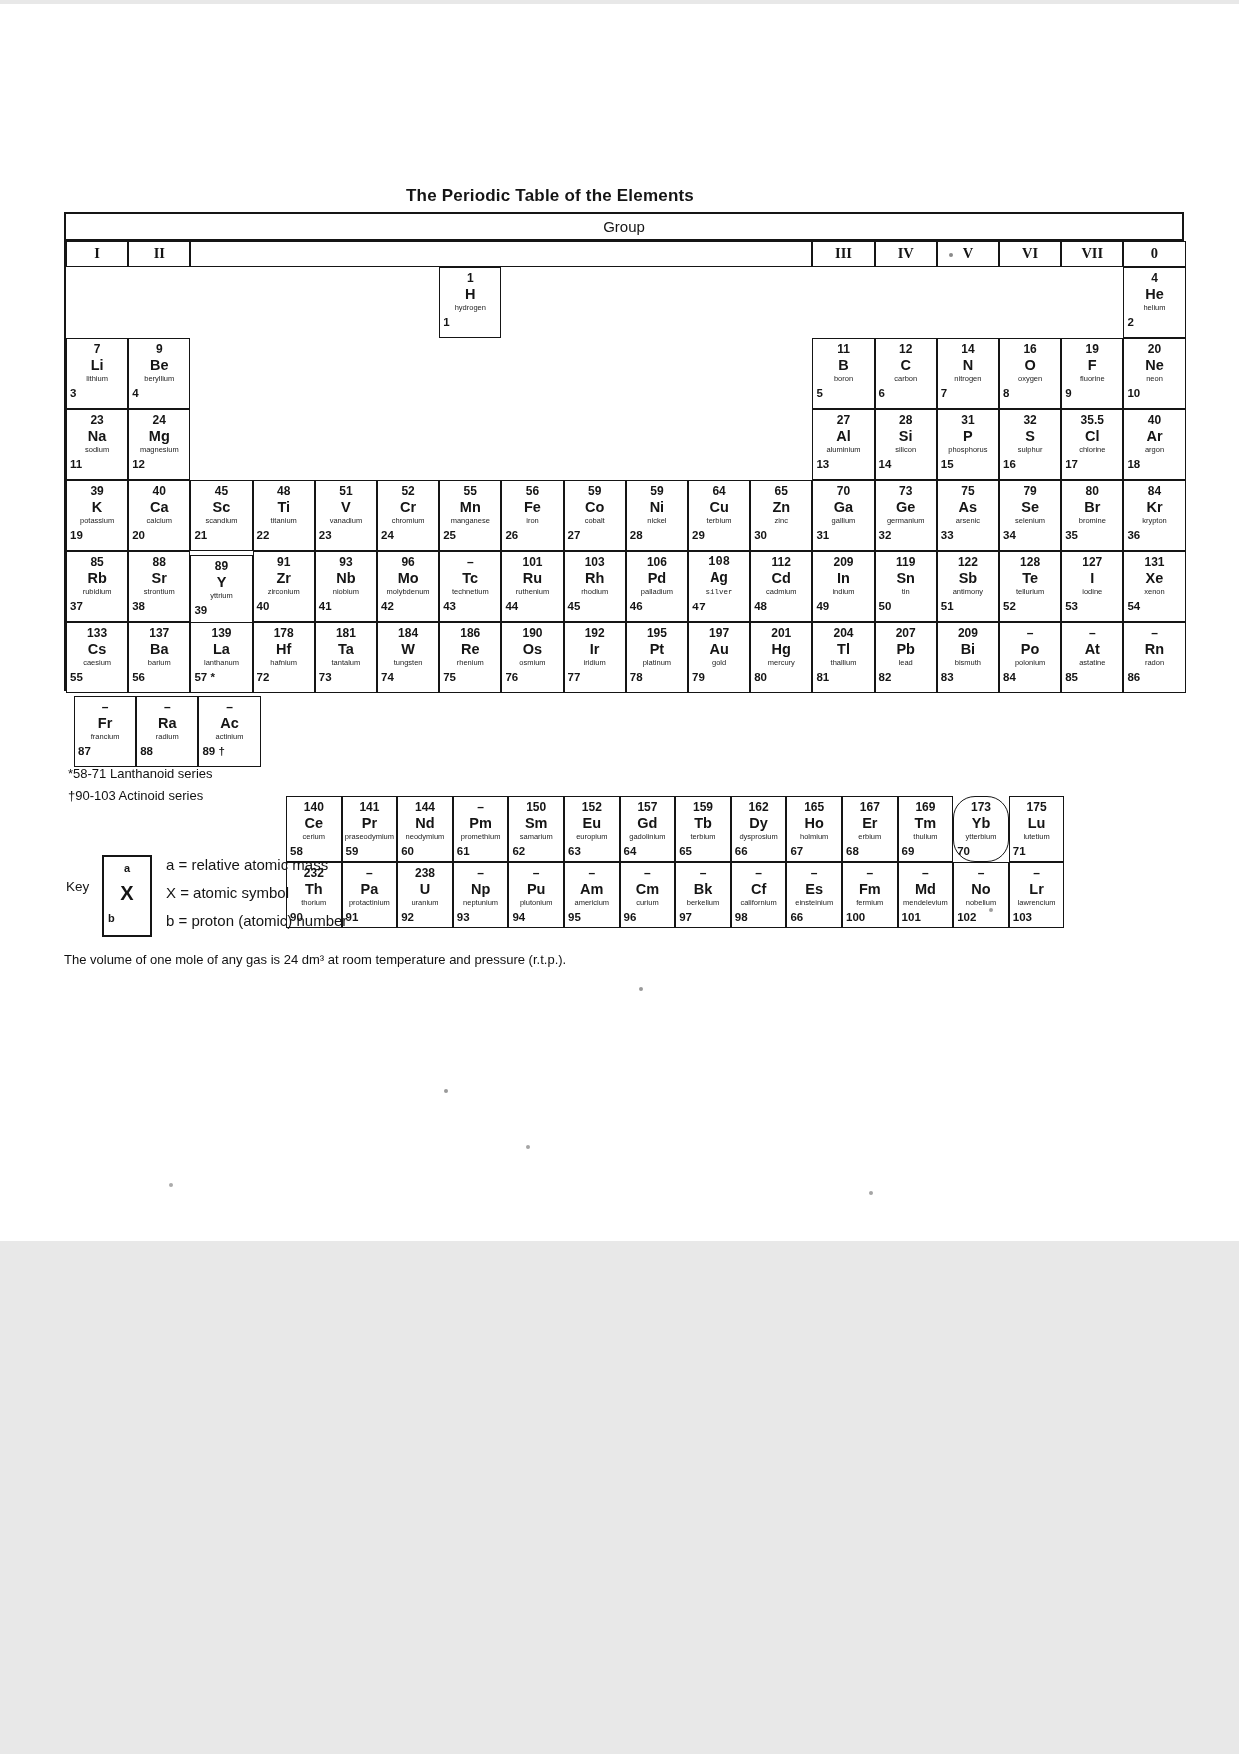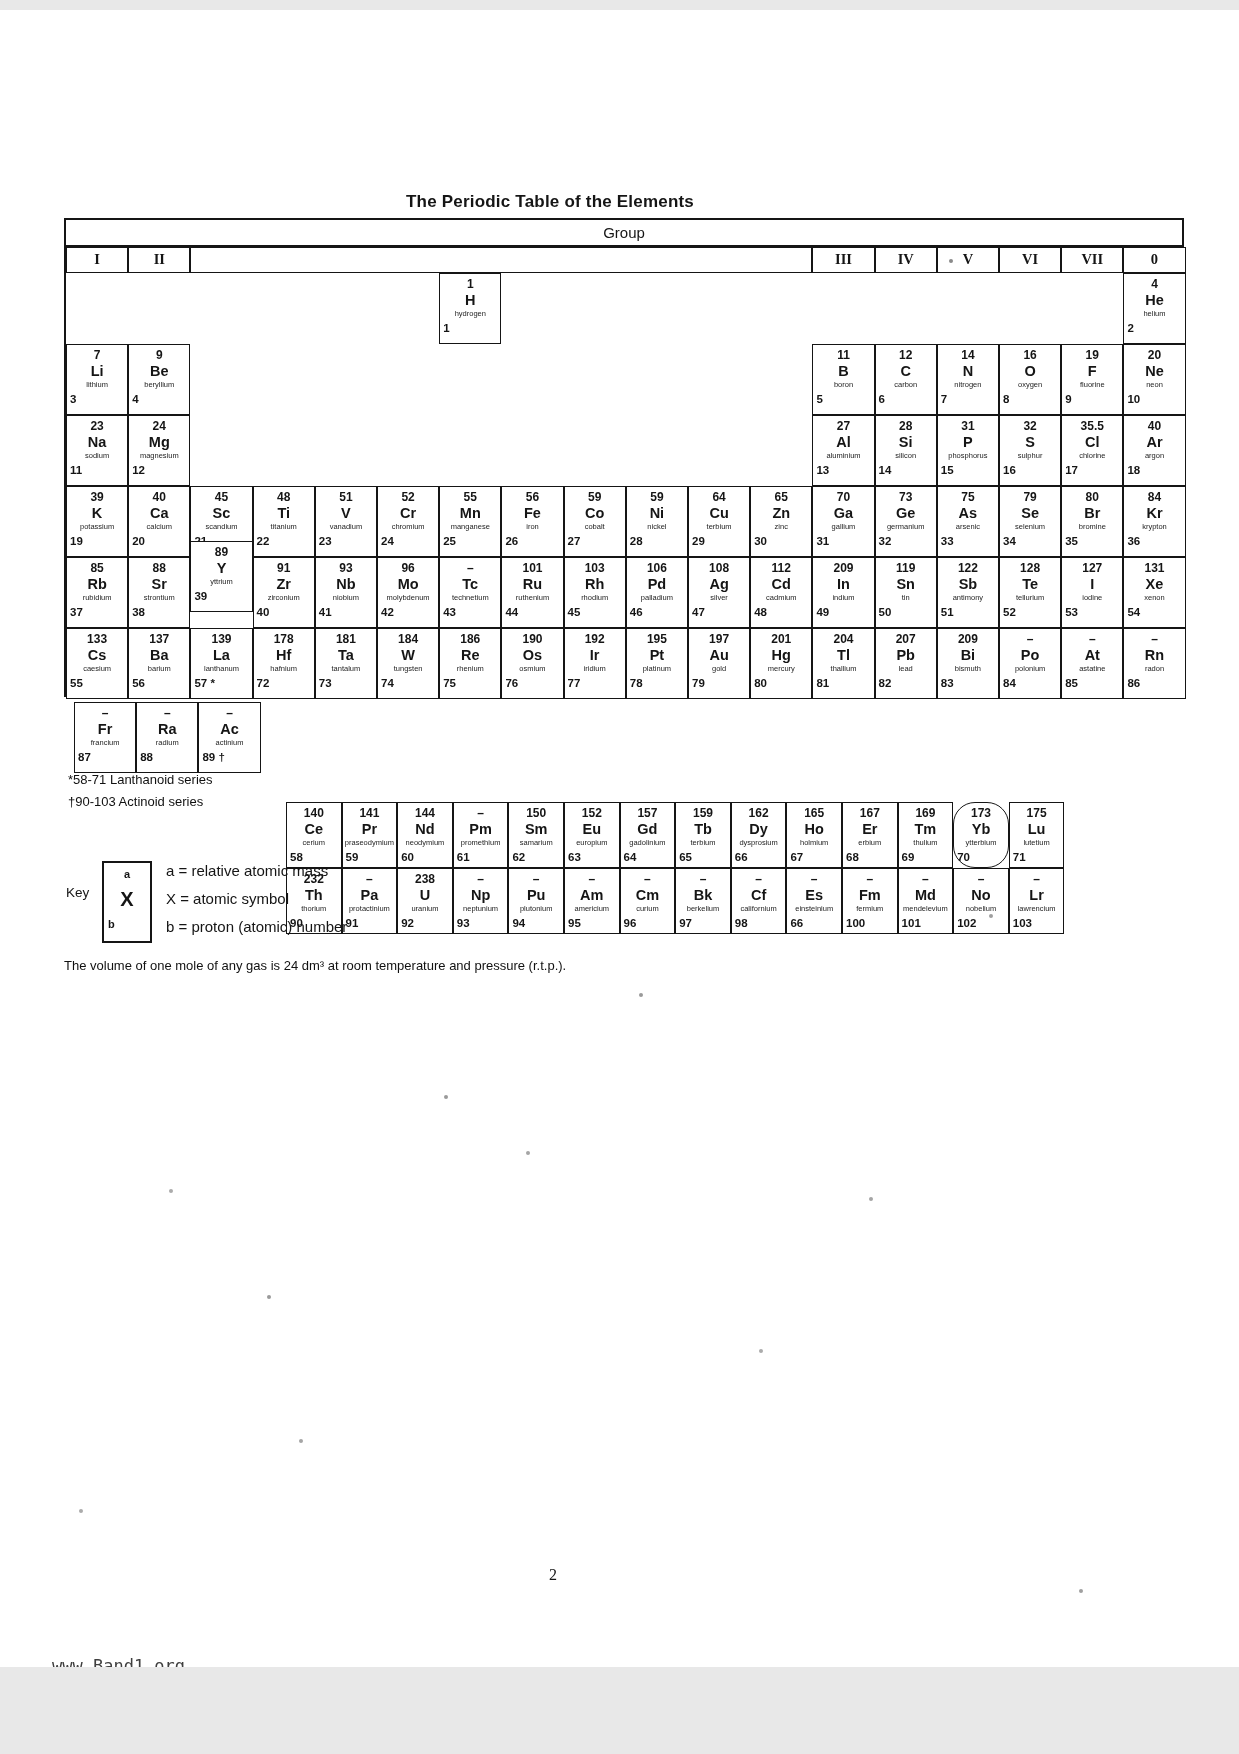--- a/index.html
+++ b/index.html
@@ -1,19 +1,19 @@
 <!DOCTYPE html>
 <html style="--ink: #151515; --paper: #ffffff;"><head>
 <meta charset="utf-8">
 <style>
   :root { --ink:#151515; --paper:#ffffff; }
   * { margin:0; padding:0; box-sizing:border-box; }
   html,body { background:#e8e8e8; }
   body { font-family:"Liberation Sans", sans-serif; }
-  .page { position:relative; width:1239px; height:1657px; background:var(--paper); margin:10px auto; overflow:hidden; color:var(--ink); }
+  .page { position:relative; width:1239px; height:1237px; background:var(--paper); margin:4px auto; overflow:hidden; color:var(--ink); }
 
   .title { position:absolute; left:0; top:182px; width:1100px; text-align:center; font-size:17px; font-weight:bold; letter-spacing:0.2px; }
 
   .ptable { position:absolute; left:64px; top:208px; width:1120px; height:479px; border:2px solid var(--ink); }
   .group-header { height:27px; border-bottom:2px solid var(--ink); text-align:center; font-size:15px; line-height:26px; }
   .group-labels { position:relative; height:26px; }
   .glabel { position:absolute; top:0; height:26px; border:1.6px solid var(--ink); text-align:center; font-family:"Liberation Serif", serif; font-weight:bold; font-size:14.5px; line-height:23px; background:var(--paper); }
   .gspan { border:1.6px solid var(--ink); }
   .grid { position:relative; height:426px; }
 
@@ -287,21 +287,21 @@
           <div class="e-sym">Rb</div>
           <div class="e-name">rubidium</div>
           <div class="e-num">37</div>
         </div>
         <div class="ecell" style="left: 62.2px; top: 284px; width: 62.2px; height: 71px;">
           <div class="e-mass">88</div>
           <div class="e-sym">Sr</div>
           <div class="e-name">strontium</div>
           <div class="e-num">38</div>
         </div>
-        <div class="ecell" style="left: 124.4px; top: 268px; width: 62.2px; height: 71px;">
+        <div class="ecell" style="left: 124.4px; top: 288px; width: 62.2px; height: 71px;">
           <div class="e-mass">89</div>
           <div class="e-sym">Y</div>
           <div class="e-name">yttrium</div>
           <div class="e-num">39</div>
         </div>
         <div class="ecell" style="left: 186.6px; top: 284px; width: 62.2px; height: 71px;">
           <div class="e-mass">91</div>
           <div class="e-sym">Zr</div>
           <div class="e-name">zirconium</div>
           <div class="e-num">40</div>
@@ -335,21 +335,21 @@
           <div class="e-sym">Rh</div>
           <div class="e-name">rhodium</div>
           <div class="e-num">45</div>
         </div>
         <div class="ecell" style="left: 559.8px; top: 284px; width: 62.2px; height: 71px;">
           <div class="e-mass">106</div>
           <div class="e-sym">Pd</div>
           <div class="e-name">palladium</div>
           <div class="e-num">46</div>
         </div>
-        <div class="ecell" style="left: 622px; top: 284px; width: 62.2px; height: 71px;">
+        <div class="ecell" style="left: 622px; top: 284px; width: 62.2px; height: 71px; font-family: Liberation Mono, monospace;">
           <div class="e-mass">108</div>
           <div class="e-sym">Ag</div>
           <div class="e-name">silver</div>
           <div class="e-num">47</div>
         </div>
         <div class="ecell" style="left: 684.2px; top: 284px; width: 62.2px; height: 71px;">
           <div class="e-mass">112</div>
           <div class="e-sym">Cd</div>
           <div class="e-name">cadmium</div>
           <div class="e-num">48</div>

